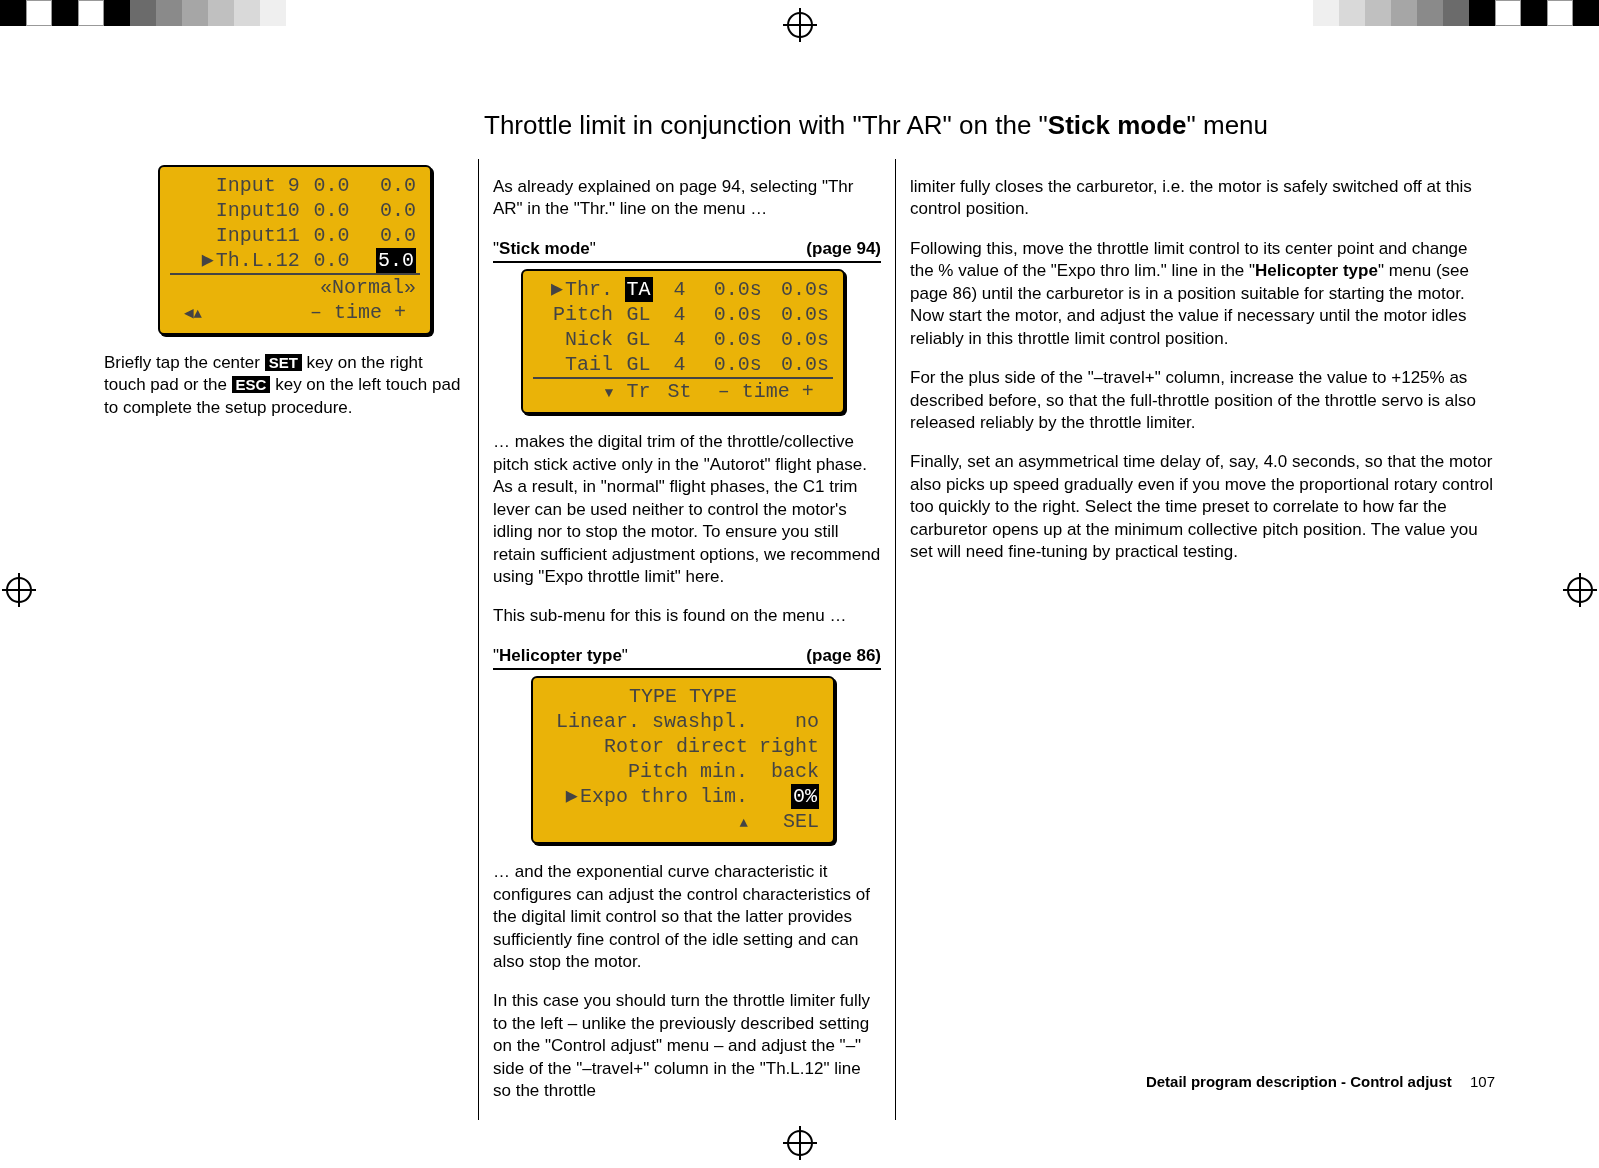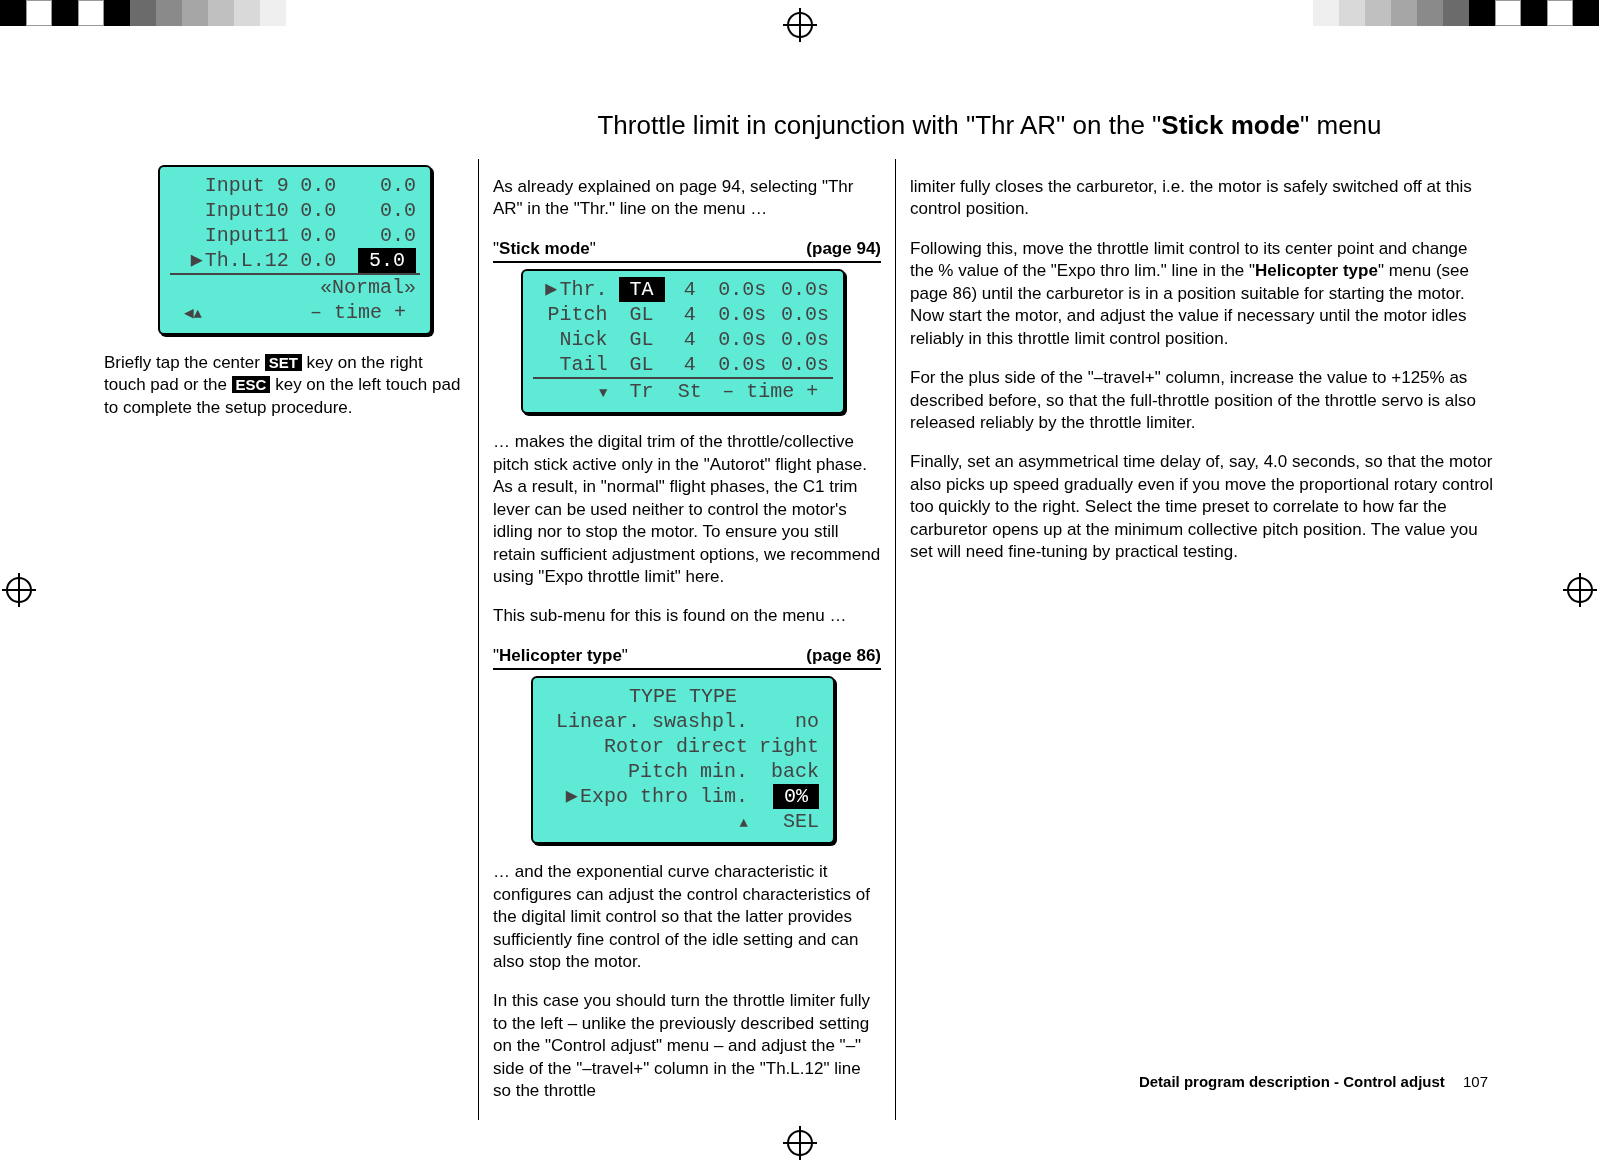--- a/index.html
+++ b/index.html
@@ -71,21 +71,20 @@
     top:78px;
     left:104px;
     right:104px;
     bottom:78px;
   }
 
   .title {
     font-size:26px;
     margin:32px 0 18px 380px;
     font-weight:normal;
-    text-align:center;
   }
   .title .bold { font-weight:bold; }
 
   .columns {
     display:flex;
     gap:0;
   }
   .col {
     font-size:17px;
     line-height:1.32;
@@ -98,25 +97,25 @@
   .lcd {
     border:2px solid #000;
     border-radius:6px;
     box-shadow:2px 2px 0 #000;
     font-family:"Courier New", monospace;
     font-size:20px;
     line-height:1.25;
     padding:6px 10px 8px 10px;
     color:#444;
     margin:6px 0 10px 0;
-    background:#5eead4;
+    background:#eab308;
   }
   .lcd table { border-collapse:collapse; width:100%; color:#444;}
   .lcd td { padding:0 4px; white-space:nowrap;text-align:right; }
-  .lcd .hl { background:#000; color:#fff; padding:0 11px; display:inline-block;}
+  .lcd .hl { background:#000; color:#fff; padding:0 2px; display:inline-block;}
   .lcd .ptr::before { content:"▶"; color:#444; display:inline-block; margin-right:2px;}
   .lcd .sep td { border-bottom:2px solid #444; height:0; padding:0;}
   .lcd .foot { padding-top:4px; }
   .lcd .foot .lnav::before { content:"◀"; font-size:16px;}
   .lcd .foot .up::before { content:"▲"; font-size:14px;}
   .lcd .foot .dn::before { content:"▼"; font-size:14px;}
 
   .key {
     background:#000; color:#fff;
     padding:0 4px;
@@ -133,21 +132,21 @@
     font-size:17px;
     padding-bottom:1px;
     margin-top:6px;
   }
   .menuline .mlabel { font-weight:normal; }
   .menuline .mlabel .b { font-weight:bold; }
   .menuline .mref { font-weight:bold; }
 
   .footer {
     position:absolute;
-    right:7px;
+    right:0;
     bottom:0;
     font-size:15px;
   }
   .footer .b { font-weight:bold; }
   .footer .pnum { margin-left:14px; font-weight:normal;}
 
   .lcd1 { width:250px; margin-left:54px;}
   .lcd2 { width:300px; margin-left:28px;}
   .lcd3 { width:280px; margin-left:38px;}
   .lcd td.r { text-align:right; }

